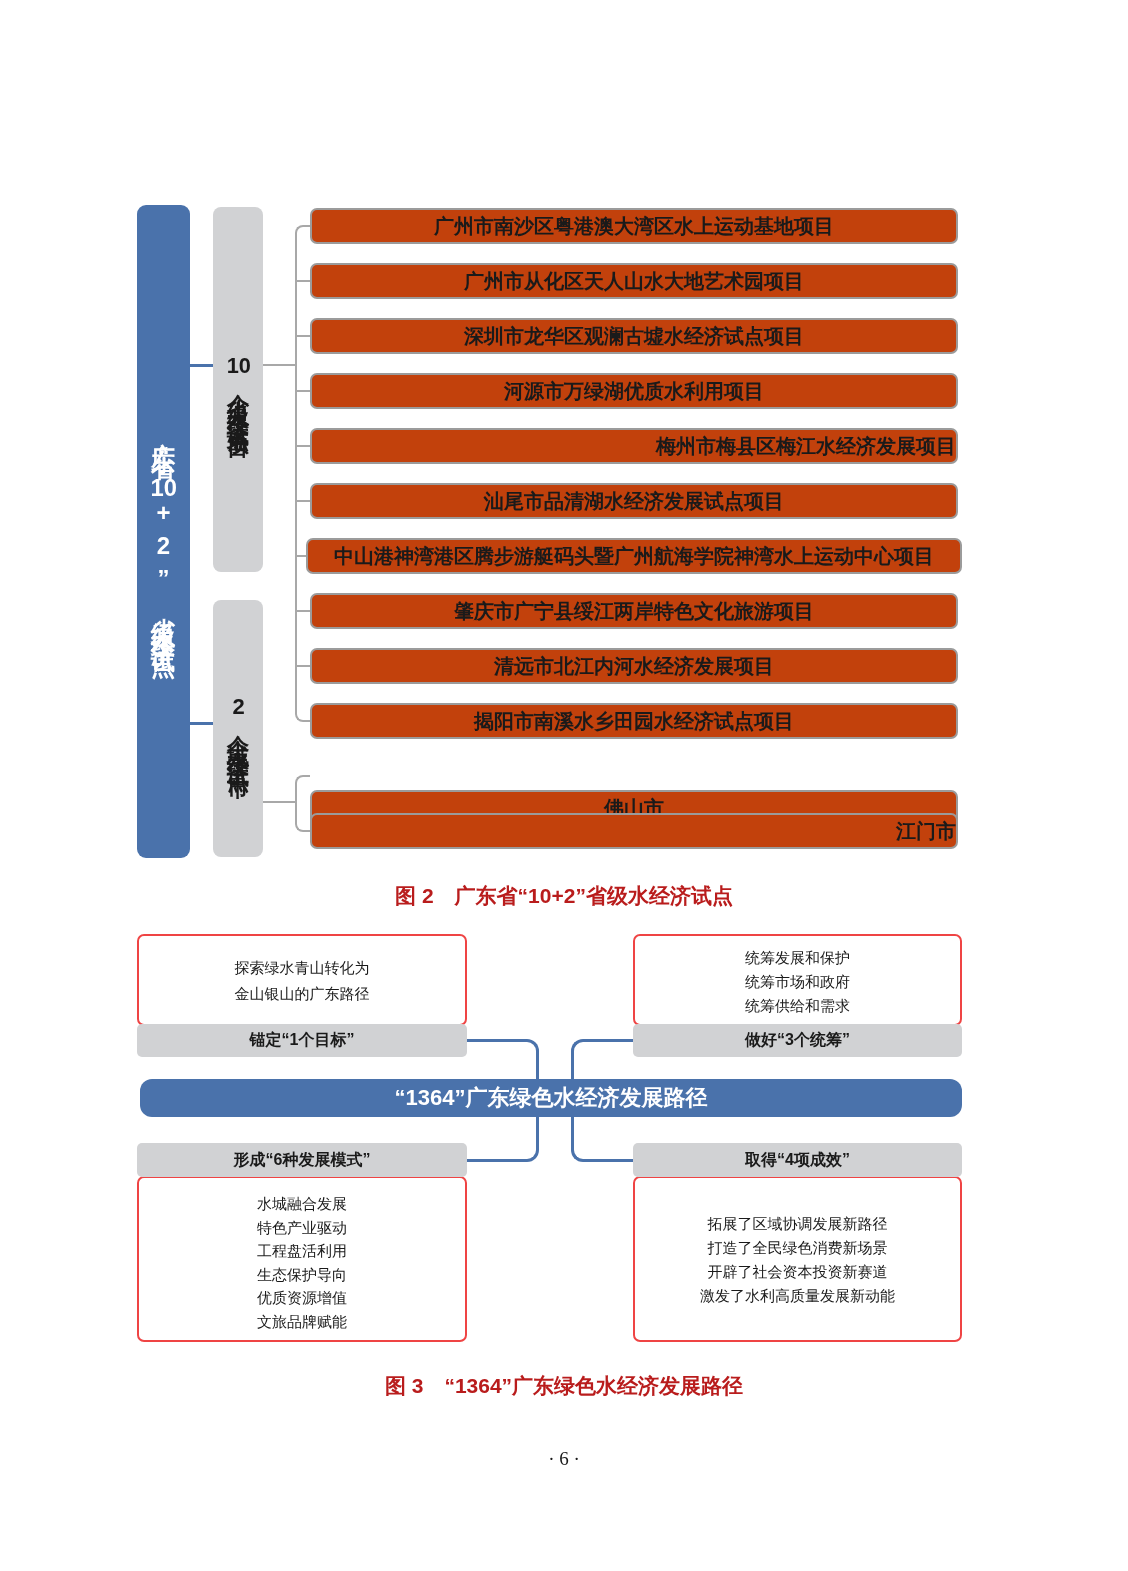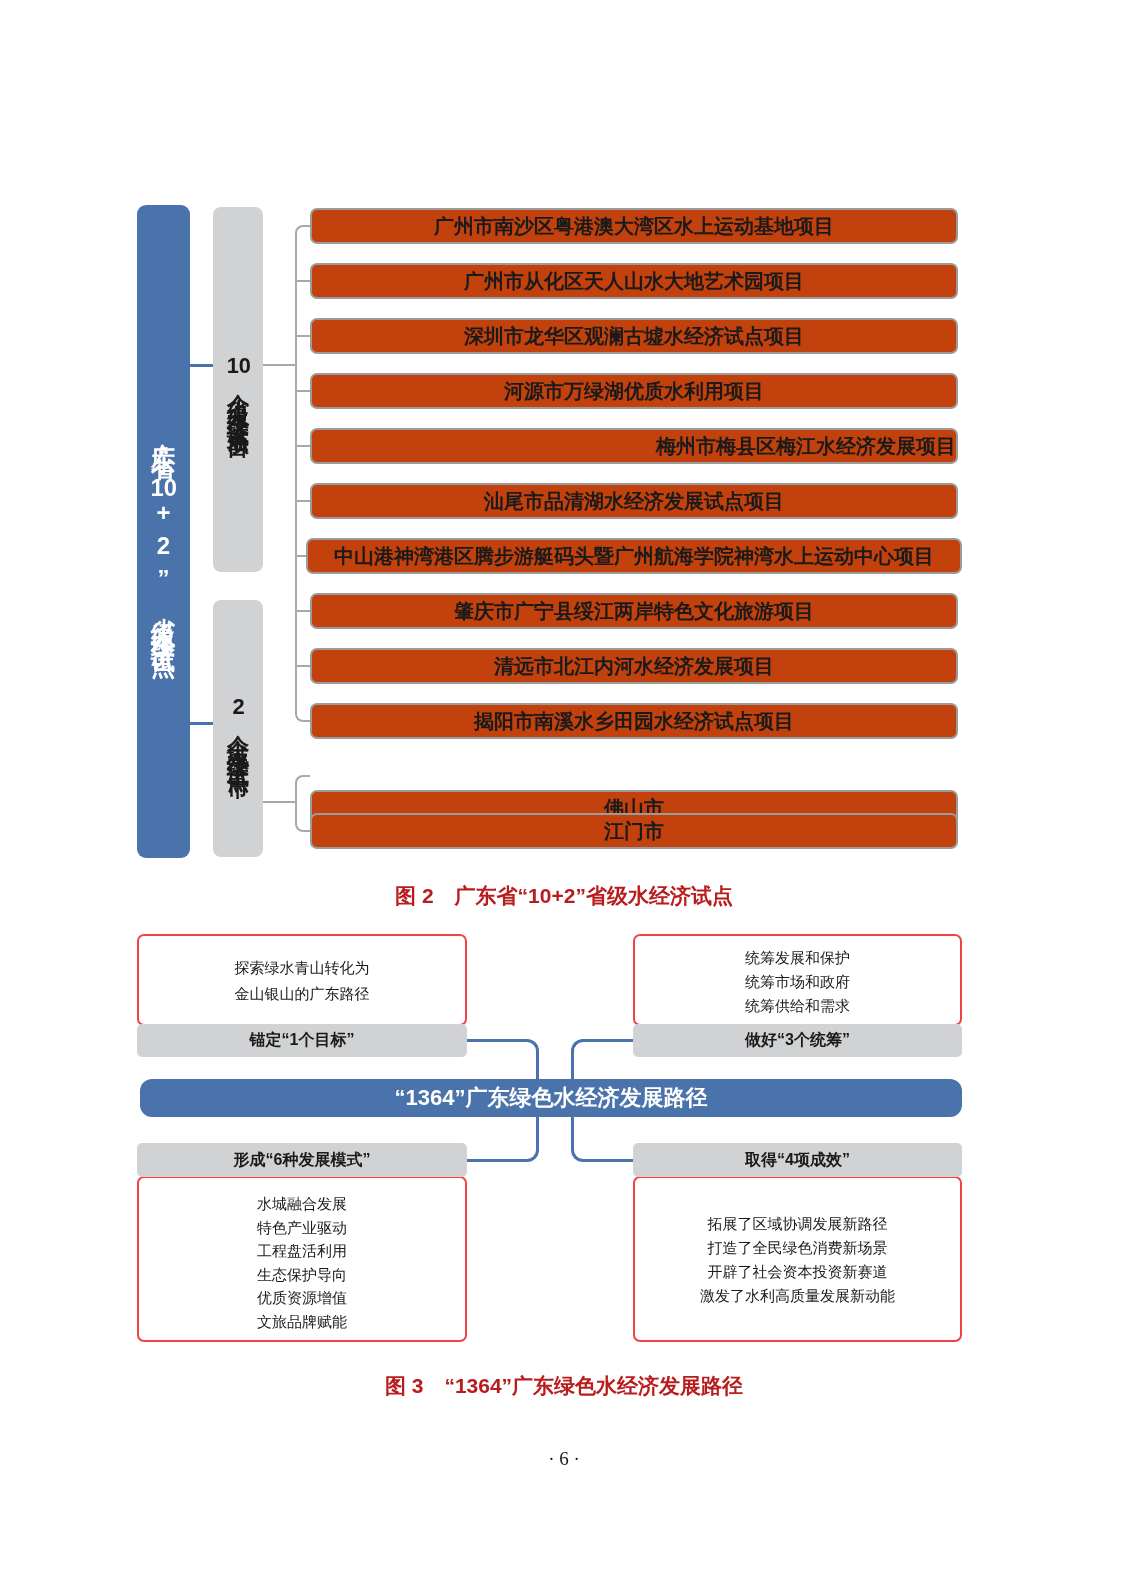--- a/index.html
+++ b/index.html
@@ -144,21 +144,21 @@
       </div>
     <div class="abs item-box" style="top:648px;">
         <span>清远市北江内河水经济发展项目</span>
       </div>
     <div class="abs item-box" style="top:703px;">
         <span>揭阳市南溪水乡田园水经济试点项目</span>
       </div>
     <div class="abs item-box" style="top:758px;margin-top:32px;">
         <span>佛山市</span>
       </div>
-    <div class="abs item-box" style="top:813px;">
+    <div class="abs item-box" style="top:813px;justify-content:flex-end;">
         <span>江门市</span>
       </div>
 
     <div class="abs caption" style="top:882px;">图 2　广东省“10+2”省级水经济试点</div>
   </section>
 
   <section>
 
     <div class="abs f3-conn-left"></div>
     <div class="abs f3-conn-right"></div>

